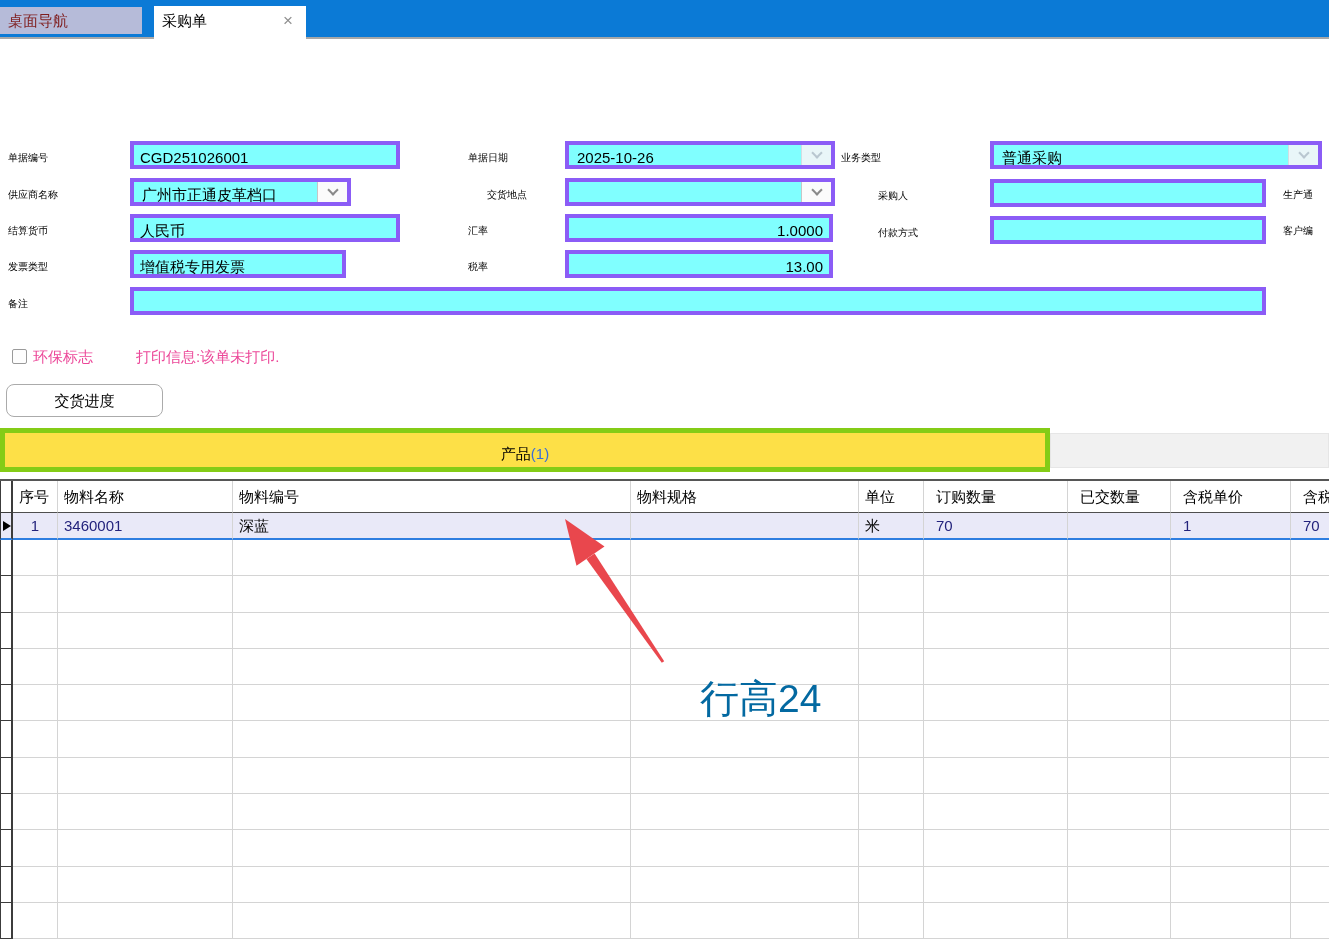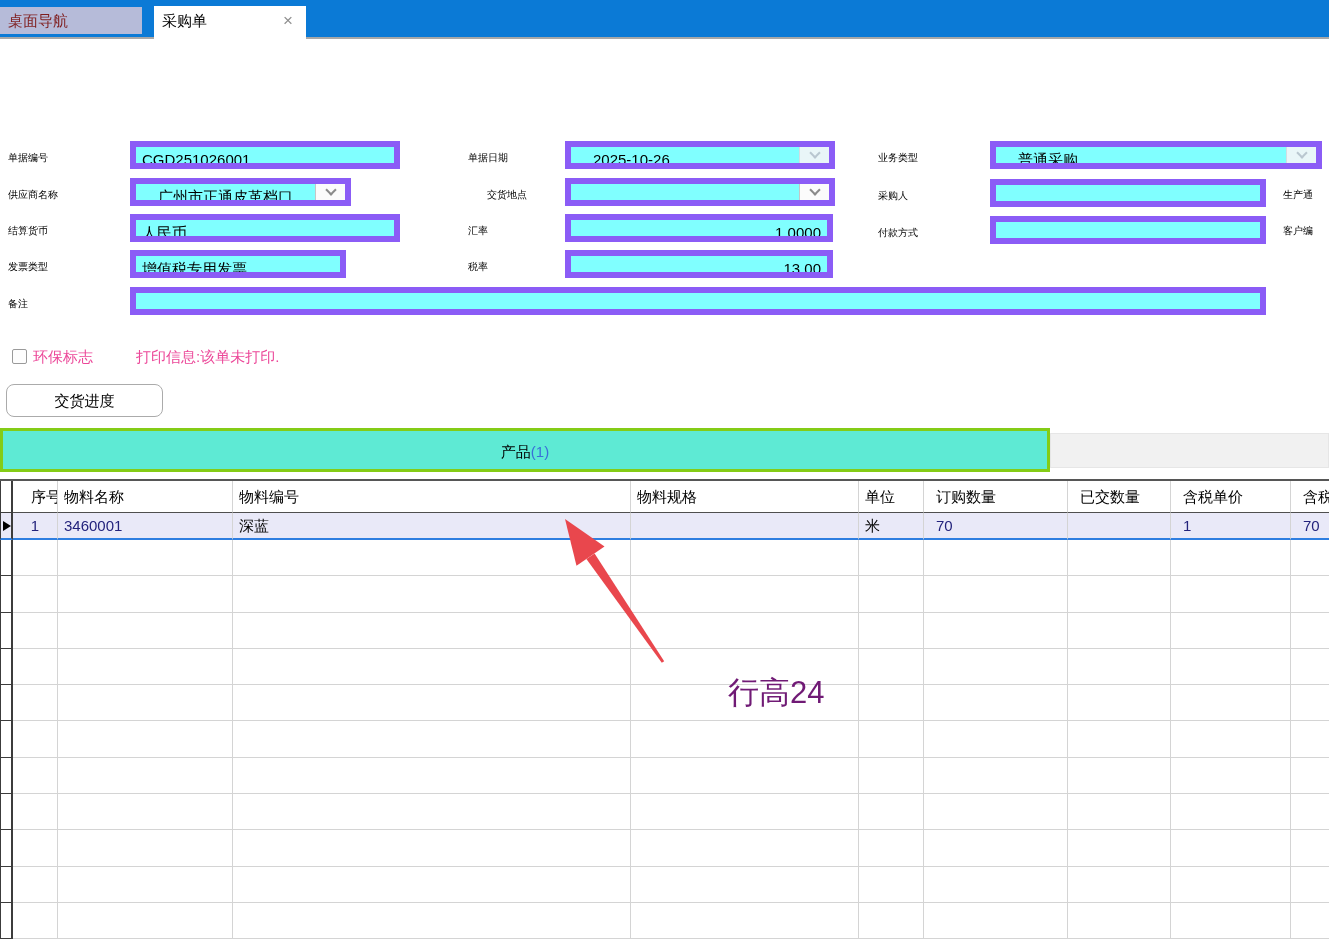--- a/index.html
+++ b/index.html
@@ -17,42 +17,42 @@
   .tab { position:absolute; font-size:15px; white-space:nowrap; }
   .tab-inactive { left:0; top:7px; width:142px; height:27px; background:#b6bbd9; color:#7f1d1d;
                   line-height:27px; padding-left:8px; }
   .tab-active { left:154px; top:6px; width:152px; height:33px; background:#ffffff;
                 line-height:30px; padding-left:8px; z-index:2; }
   .tab-close { position:absolute; right:8px; top:0; width:20px; height:30px; line-height:30px;
                text-align:center; color:#8f8f8f; font-size:17px; cursor:default; }
 
   
   .flabel { position:absolute; font-size:10px; height:20px; line-height:20px; white-space:nowrap;text-align:right; }
-  .field { position:absolute; height:28px; background:#80ffff; border:6px solid #8b5cf6;
+  .field { position:absolute; height:28px; background:#80ffff; border:4px solid #8b5cf6;
            font-size:15px; line-height:26px; padding:0 6px; overflow:hidden; white-space:nowrap; }
   .combo { display:flex; padding:0; }
-  .combo .cval { flex:1; padding:0 22px; line-height:26px; overflow:hidden; }
+  .combo .cval { flex:1; padding:0 8px; line-height:26px; overflow:hidden; }
   .combo .carrow { width:30px; background:#fbfbfb; border-left:1px solid #c6c6c6;
                    display:flex; align-items:center; justify-content:center; }
   .chev { width:8px; height:8px; border-right:2px solid #8a8a8a; border-bottom:2px solid #8a8a8a;
           transform:rotate(45deg); margin-top:-4px; }
   .combo.dis .carrow { background:#e9f6f8; border-left:1px solid #d2dde2; }
   .combo.dis .chev { border-color:#b9c7d0; }
   .num { text-align:right; }
 
   .checkbox { position:absolute; left:12px; top:349px; width:15px; height:15px;
               background:#fdfdfd; border:1px solid #9a9a9a; border-radius:2px; }
   .blue-text { position:absolute; font-size:15px; color:#ec4899; white-space:nowrap; }
   .btn { position:absolute; left:6px; top:384px; width:157px; height:33px; background:#ffffff;
          border:1px solid #ababab; border-radius:8px; font-size:15px; text-align:center;
          line-height:31px; cursor:default; }
 
   
-  .ptab { position:absolute; left:0; top:428px; width:1050px; height:44px; background:#5eead4;
-          border:3px solid #84cc16; text-align:center; line-height:42px; font-size:15px; }
+  .ptab { position:absolute; left:0; top:428px; width:1050px; height:44px; background:#fde047;
+          border:5px solid #84cc16; text-align:center; line-height:42px; font-size:15px; }
   .ptab .cnt { color:#3a6fd8; }
   .ptab-rest { position:absolute; left:1050px; top:433px; width:279px; height:35px;
                background:#f1f1f1; border:1px solid #e6e6e6; }
 
   
   .grid { position:absolute; left:0; top:479px; width:1340px; height:461px; overflow:hidden;
           border-top:2px solid #565656; }
   .grow { display:grid; grid-template-columns:13px 45px 175px 398px 228px 65px 144px 103px 120px 60px; }
   .gcell { border-right:1px solid #d4d4d4; font-size:15px; padding-left:6px;
            overflow:hidden; white-space:nowrap; }
@@ -67,37 +67,37 @@
   .grow-empty .sel { border-bottom:1px solid #3c3c3c; }
   .pad12 { padding-left:12px; }
   .ctr { text-align:center; padding-left:0; }
   .dnum { color:#23237c; }
   .row-pointer { position:absolute; left:2px; top:50%; margin-top:-5px; width:0; height:0;
                  border-left:8px solid #000; border-top:5px solid transparent;
                  border-bottom:5px solid transparent; }
 
   
   .anno-svg { position:absolute; left:540px; top:500px; width:330px; height:230px; }
-  .anno-text { position:absolute; left:728px; top:672px; font-size:31px; color:#701a75;
+  .anno-text { position:absolute; left:700px; top:672px; font-size:39px; color:#0369a1;
                white-space:nowrap; }
 </style>
 </head>
 <body>
 
 <div class="topbar"></div>
 <div class="topbar-underline"></div>
 <div class="tab tab-inactive"><span>桌面导航</span></div>
 <div class="tab tab-active">
   <span>采购单</span>
   <span class="tab-close">×</span>
 </div>
 
 <div class="flabel" style="left:8px;top:148px">单据编号</div>
 <div class="flabel" style="left:468px;top:148px">单据日期</div>
-<div class="flabel" style="left:878px;top:148px">业务类型</div>
+<div class="flabel" style="left:841px;top:148px">业务类型</div>
 <div class="flabel" style="left:1283px;top:148px">订单编</div>
 <div class="flabel" style="left:8px;top:185px">供应商名称</div>
 <div class="flabel" style="left:487px;top:185px">交货地点</div>
 <div class="flabel" style="left:878px;top:186px">采购人</div>
 <div class="flabel" style="left:1283px;top:185px">生产通</div>
 <div class="flabel" style="left:8px;top:221px">结算货币</div>
 <div class="flabel" style="left:468px;top:221px">汇率</div>
 <div class="flabel" style="left:878px;top:223px">付款方式</div>
 <div class="flabel" style="left:1283px;top:221px">客户编</div>
 <div class="flabel" style="left:8px;top:257px">发票类型</div>
@@ -154,21 +154,21 @@
 <div class="btn">交货进度</div>
 
 <div class="ptab">
   <span>产品</span><span class="cnt">(1)</span>
 </div>
 <div class="ptab-rest"></div>
 
 <div class="grid">
   <div class="grow ghead">
     <div class="gcell sel"></div>
-    <div class="gcell" style="padding-left:18px">序号</div>
+    <div class="gcell" style="padding-left:6px">序号</div>
     <div class="gcell">物料名称</div>
     <div class="gcell">物料编号</div>
     <div class="gcell">物料规格</div>
     <div class="gcell">单位</div>
     <div class="gcell pad12">订购数量</div>
     <div class="gcell pad12">已交数量</div>
     <div class="gcell pad12">含税单价</div>
     <div class="gcell pad12" style="border-right:none">含税</div>
   </div>
 

